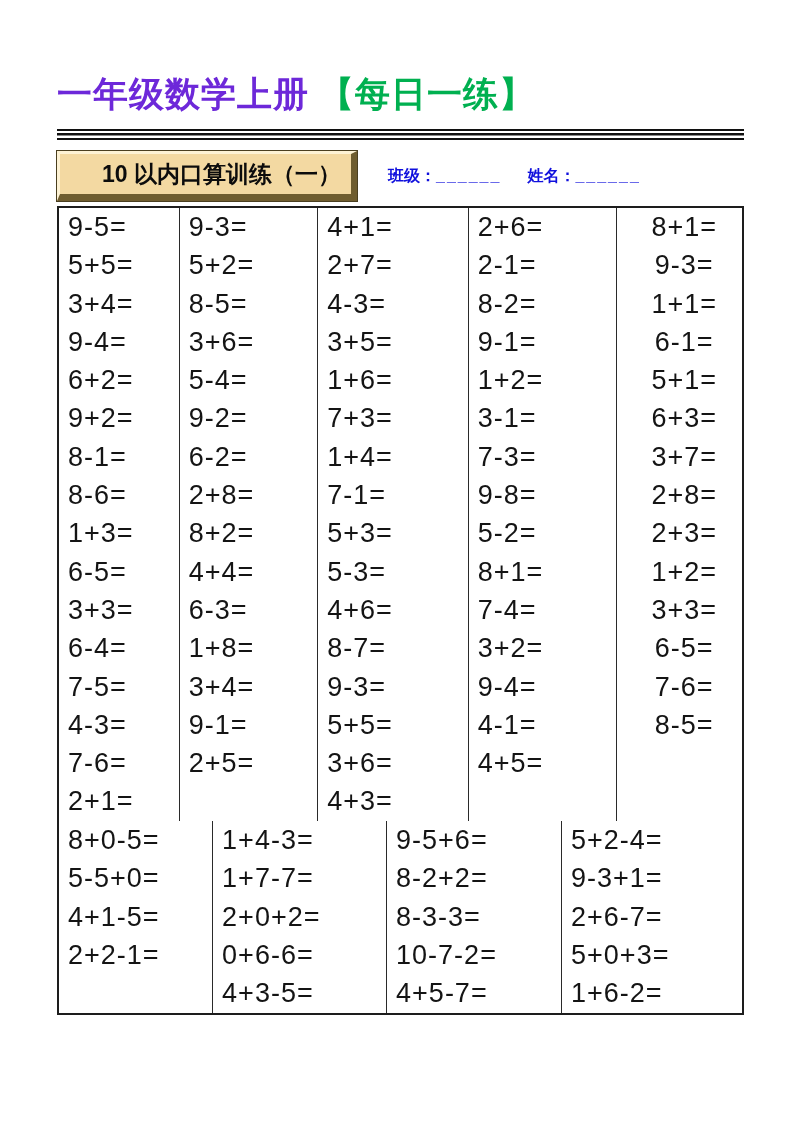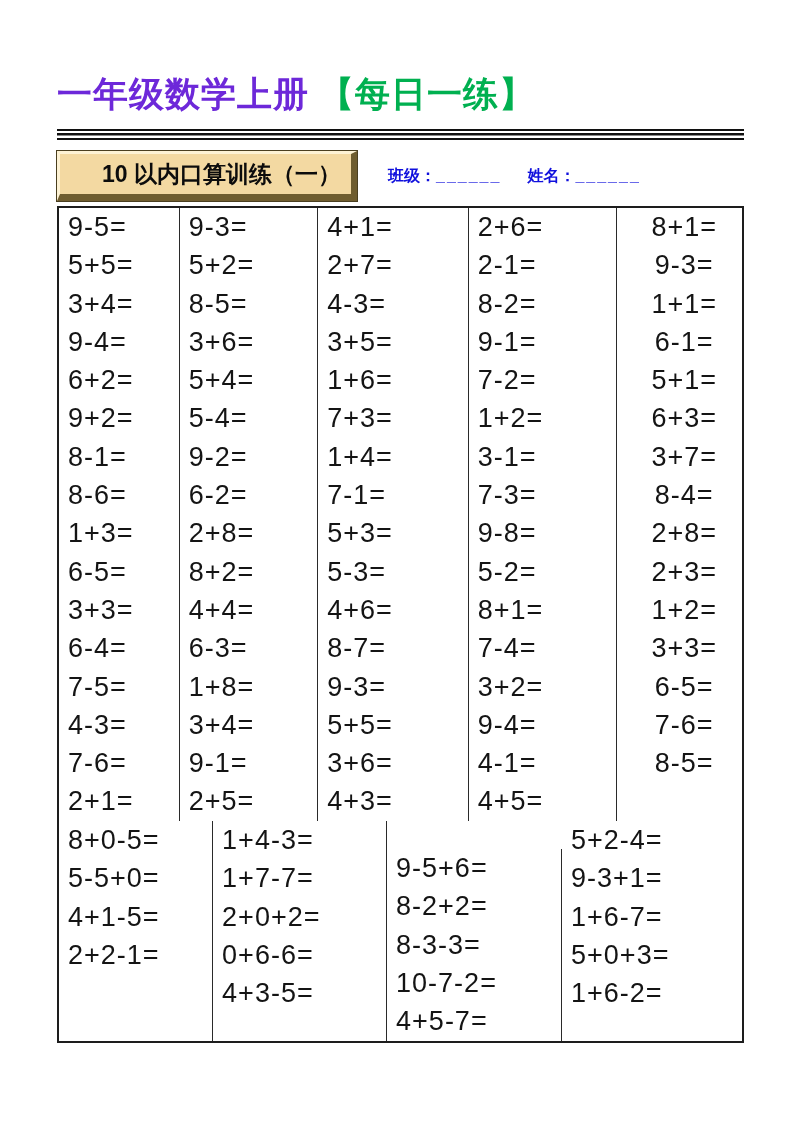--- a/index.html
+++ b/index.html
@@ -53,21 +53,21 @@
   .pcol.rule{border-right:1.2px solid #2a2a2a;}
   .top .pcol .cell{height:38.3px;line-height:38.3px;}
   .bottom .pcol .cell{height:38.4px;line-height:38.4px;}
   .cell{
     font-size:27px;letter-spacing:1px;padding-left:9px;
     white-space:nowrap;overflow:hidden;color:#141414;
   }
   
   .t1{width:121px;} .t2{width:139px;} .t3{width:151px;} .t4{width:149px;} .t5{width:125px;text-align:center;}
   
-  .b1{width:155px;} .b2{width:175px;} .b3{width:176px;margin-top:28px;} .b4{width:181px;}
+  .b1{width:155px;} .b2{width:175px;} .b3{width:176px;} .b4{width:181px;}
 </style>
 </head>
 <body>
 
 <div class="abs title-row">
   <span class="title-black">一年级数学上册</span>
   <span class="title-green">【每日一练】</span>
 </div>
 
 <div class="abs triple-rule"></div>
@@ -101,21 +101,20 @@
         <div class="cell">7-5=</div>
         <div class="cell">4-3=</div>
         <div class="cell">7-6=</div>
         <div class="cell">2+1=</div>
       </div>
     <div class="pcol rule t2">
         <div class="cell">9-3=</div>
         <div class="cell">5+2=</div>
         <div class="cell">8-5=</div>
         <div class="cell">3+6=</div>
-        <div class="cell">5+4=</div>
         <div class="cell">5-4=</div>
         <div class="cell">9-2=</div>
         <div class="cell">6-2=</div>
         <div class="cell">2+8=</div>
         <div class="cell">8+2=</div>
         <div class="cell">4+4=</div>
         <div class="cell">6-3=</div>
         <div class="cell">1+8=</div>
         <div class="cell">3+4=</div>
         <div class="cell">9-1=</div>
@@ -137,42 +136,40 @@
         <div class="cell">9-3=</div>
         <div class="cell">5+5=</div>
         <div class="cell">3+6=</div>
         <div class="cell">4+3=</div>
       </div>
     <div class="pcol rule t4">
         <div class="cell">2+6=</div>
         <div class="cell">2-1=</div>
         <div class="cell">8-2=</div>
         <div class="cell">9-1=</div>
-        <div class="cell">7-2=</div>
         <div class="cell">1+2=</div>
         <div class="cell">3-1=</div>
         <div class="cell">7-3=</div>
         <div class="cell">9-8=</div>
         <div class="cell">5-2=</div>
         <div class="cell">8+1=</div>
         <div class="cell">7-4=</div>
         <div class="cell">3+2=</div>
         <div class="cell">9-4=</div>
         <div class="cell">4-1=</div>
         <div class="cell">4+5=</div>
       </div>
     <div class="pcol t5">
         <div class="cell">8+1=</div>
         <div class="cell">9-3=</div>
         <div class="cell">1+1=</div>
         <div class="cell">6-1=</div>
         <div class="cell">5+1=</div>
         <div class="cell">6+3=</div>
         <div class="cell">3+7=</div>
-        <div class="cell">8-4=</div>
         <div class="cell">2+8=</div>
         <div class="cell">2+3=</div>
         <div class="cell">1+2=</div>
         <div class="cell">3+3=</div>
         <div class="cell">6-5=</div>
         <div class="cell">7-6=</div>
         <div class="cell">8-5=</div>
       </div>
   </div>
   <div class="section bottom">
@@ -192,18 +189,18 @@
     <div class="pcol rule b3">
         <div class="cell">9-5+6=</div>
         <div class="cell">8-2+2=</div>
         <div class="cell">8-3-3=</div>
         <div class="cell">10-7-2=</div>
         <div class="cell">4+5-7=</div>
       </div>
     <div class="pcol b4">
         <div class="cell">5+2-4=</div>
         <div class="cell">9-3+1=</div>
-        <div class="cell">1+6-7=</div>
+        <div class="cell">2+6-7=</div>
         <div class="cell">5+0+3=</div>
         <div class="cell">1+6-2=</div>
       </div>
   </div>
 </div>
 
 </body></html>

